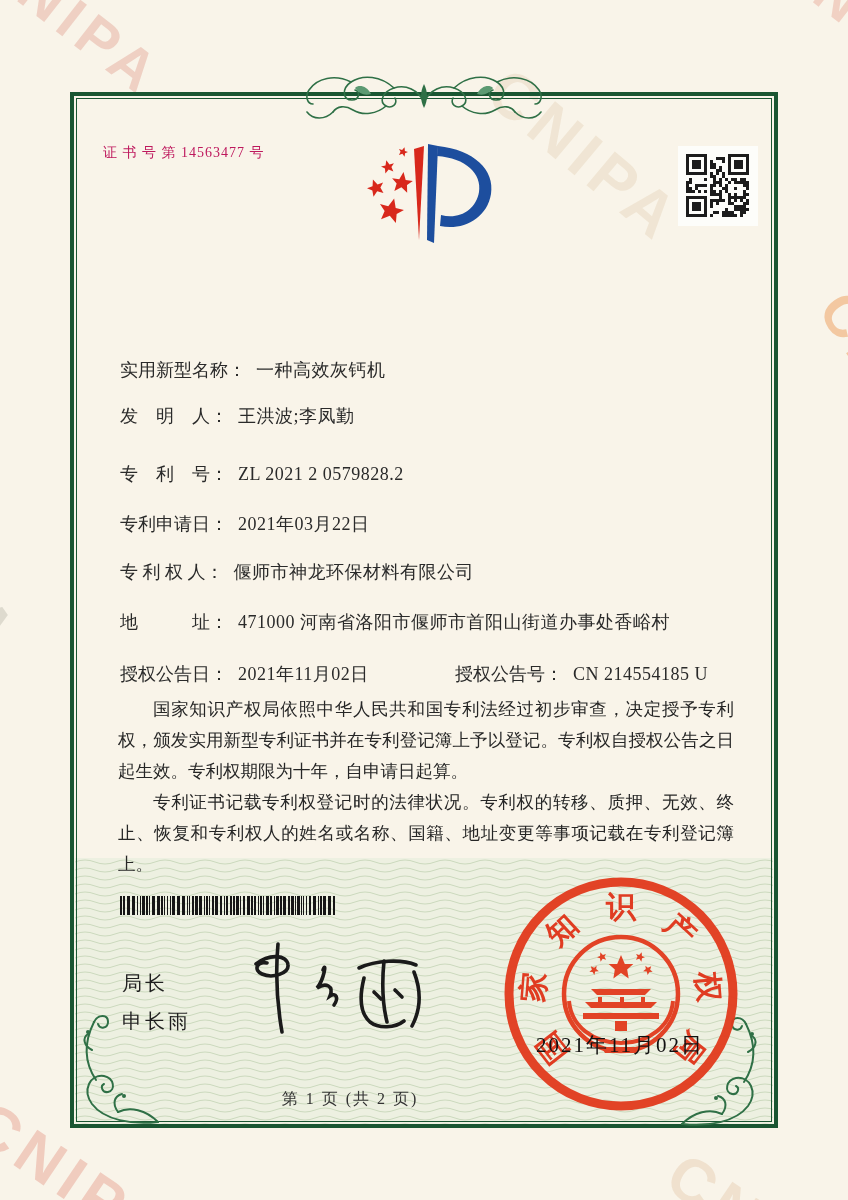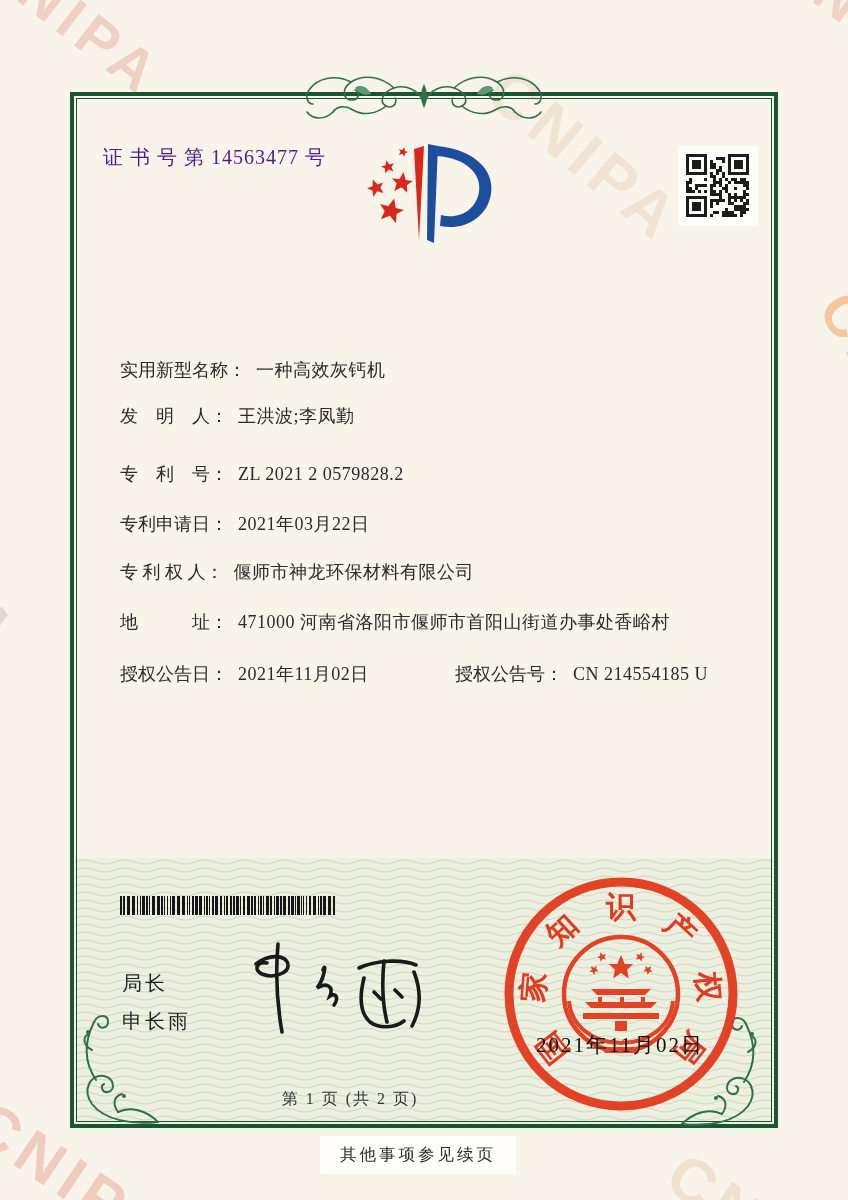--- a/index.html
+++ b/index.html
@@ -19,21 +19,21 @@
   .wm-bl{bottom:-14px;left:-40px;transform:rotate(34deg);font-size:62px;color:rgba(224,128,112,0.35);}
   .wm-br{bottom:-66px;right:-30px;transform:rotate(34deg);font-size:62px;color:rgba(219,182,146,0.30);}
   
   .frame{position:absolute;left:70px;top:92px;width:700px;height:1028px;border:4px solid #1a5632;}
   .frame::after{content:"";position:absolute;inset:2px;border:1px solid #1a5632;}
   .band{position:absolute;left:75px;top:858px;}
   .orn-top{position:absolute;left:299px;top:68px;}
   .orn-bl{position:absolute;left:62px;top:1010px;}
   .orn-br{position:absolute;left:678px;top:1012px;}
   
-  .cert-no{position:absolute;left:103px;top:144px;font-size:20px;color:#4c1d95;letter-spacing:1px;}
+  .cert-no{position:absolute;left:103px;top:144px;font-size:14px;color:#be185d;letter-spacing:1px;}
   .logo{position:absolute;left:344px;top:136px;}
   .qr{position:absolute;left:678px;top:146px;width:80px;height:80px;background:#fdfdfa;
       display:flex;align-items:center;justify-content:center;}
   .title{position:absolute;left:0;width:848px;top:248px;text-align:center;
          font-size:44px;font-weight:700;letter-spacing:13px;color:#141414;}
   
   .fields{position:absolute;left:120px;top:352px;width:628px;font-size:18px;color:#2a2a2a;}
   .frow{position:absolute;left:0;white-space:nowrap;}
   .r1{top:6px;}.r2{top:52px;}.r3{top:110px;}.r4{top:160px;}.r5{top:208px;}.r6{top:258px;}.r7{top:310px;}
   .fval{margin-left:10px;letter-spacing:0.5px;}
@@ -288,20 +288,24 @@
       <span>地　　　址：</span><span class="fval">471000 河南省洛阳市偃师市首阳山街道办事处香峪村</span>
     </div>
     <div class="frow r7">
       <span>授权公告日：</span><span class="fval">2021年11月02日</span>
       <span class="grant-no">
         <span>授权公告号：</span><span class="fval">CN 214554185 U</span>
       </span>
     </div>
   </div>
 
+  <div class="paras">
+    <p>国家知识产权局依照中华人民共和国专利法经过初步审查，决定授予专利权，颁发实用新型专利证书并在专利登记簿上予以登记。专利权自授权公告之日起生效。专利权期限为十年，自申请日起算。</p>
+    <p>专利证书记载专利权登记时的法律状况。专利权的转移、质押、无效、终止、恢复和专利权人的姓名或名称、国籍、地址变更等事项记载在专利登记簿上。</p>
+  </div>
 
   <svg id="barcode" class="barcode" width="216" height="19">
       <rect x="0" y="0" width="2" height="19" fill="#161616"></rect>
       <rect x="3" y="0" width="2" height="19" fill="#161616"></rect>
       <rect x="7" y="0" width="3" height="19" fill="#161616"></rect>
       <rect x="12" y="0" width="3" height="19" fill="#161616"></rect>
       <rect x="17" y="0" width="1" height="19" fill="#161616"></rect>
       <rect x="20" y="0" width="1" height="19" fill="#161616"></rect>
       <rect x="22" y="0" width="3" height="19" fill="#161616"></rect>
       <rect x="26" y="0" width="2" height="19" fill="#161616"></rect>
@@ -405,15 +409,14 @@
         <text transform="translate(63.359584075175555,58.292807290735084) rotate(-42.66666666666667)" text-anchor="middle" dominant-baseline="central" font-size="30" class="seal-ch">知</text>
         <text transform="translate(123,35) rotate(0)" text-anchor="middle" dominant-baseline="central" font-size="30" class="seal-ch">识</text>
         <text transform="translate(182.64041592482442,58.29280729073507) rotate(42.66666666666666)" text-anchor="middle" dominant-baseline="central" font-size="30" class="seal-ch">产</text>
         <text transform="translate(210.70827014791655,115.84043662922844) rotate(85.33333333333331)" text-anchor="middle" dominant-baseline="central" font-size="30" class="seal-ch">权</text>
         <text transform="translate(192.34494631739153,177.17820982865794) rotate(128)" text-anchor="middle" dominant-baseline="central" font-size="30" class="seal-ch">局</text>
       </g>
   </svg>
   <div class="seal-date">2021年11月02日</div>
 
   <div class="page-ind">第 1 页 (共 2 页)</div>
-  <div class="cont-note">其他事项参见续页</div>
 
 </div>
 
 </body></html>

